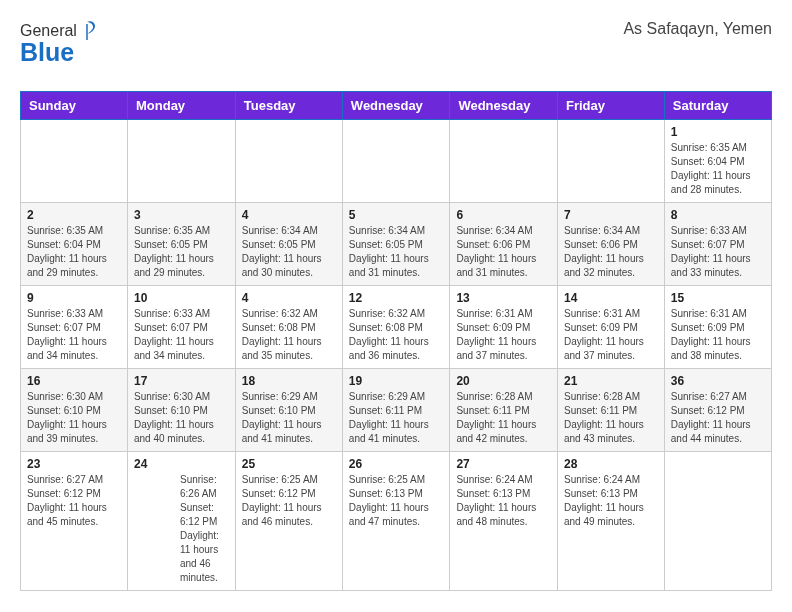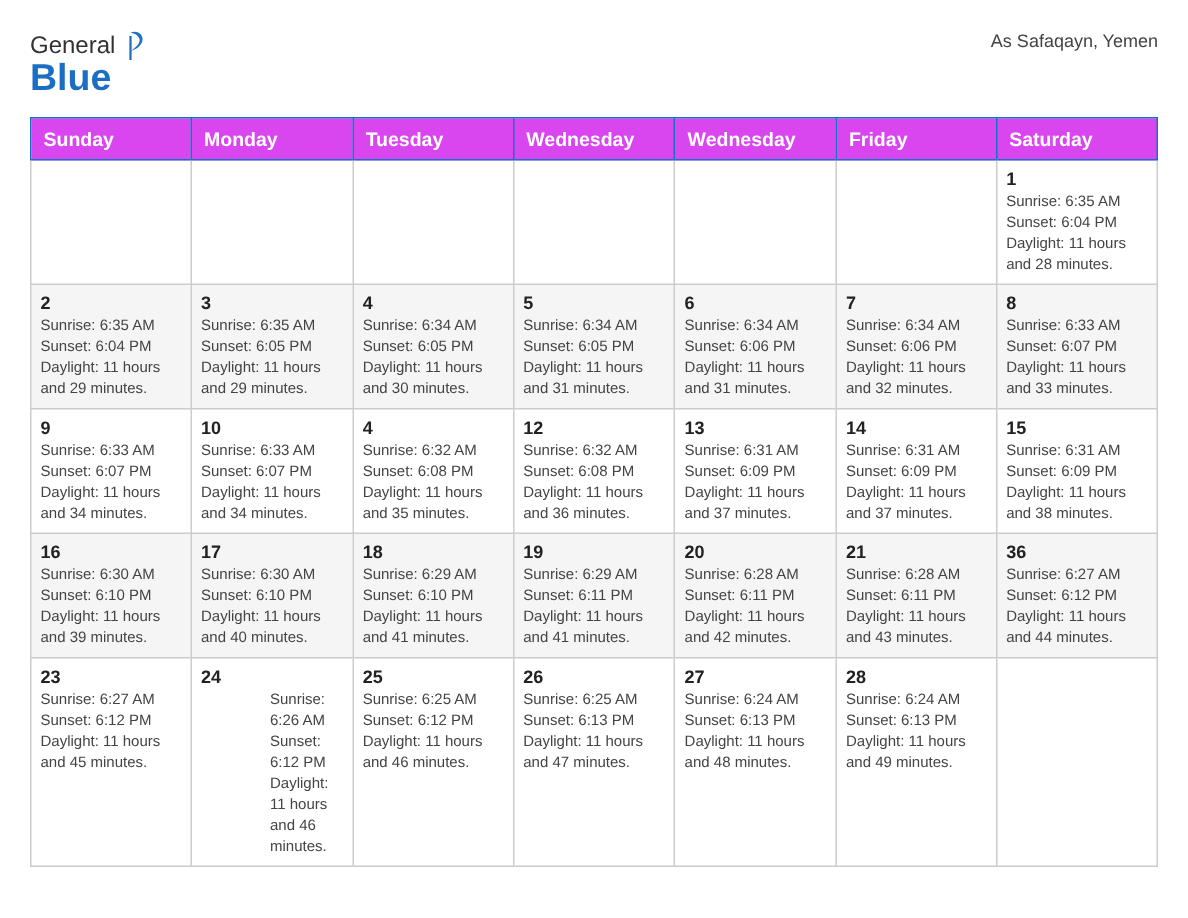--- a/index.html
+++ b/index.html
@@ -7,47 +7,47 @@
       font-family: Arial, sans-serif;
       background: #fff;
       width: 792px;
       min-height: 612px;
       padding: 20px;
     }
     .header {
       display: flex;
       justify-content: space-between;
       align-items: flex-start;
-      margin-bottom: 11px;
+      margin-bottom: 24px;
     }
     .logo {
       display: flex;
       align-items: center;
     }
     .logo-general { color: #333; }
     .logo-blue { color: #1a6fc4; }
     .title-block {
       text-align: right;
     }
     .month-title {
       font-size: 36px;
       font-weight: normal;
       color: #222;
     }
     .location-title {
-      font-size: 12px;
+      font-size: 16px;
       color: #444;
     }
     .calendar {
       width: 100%;
       border-collapse: collapse;
       border: 1px solid #ccc;
     }
     .calendar th {
-      background-color: #d946ef;
+      background-color: #6d28d9;
       color: #fff;
       text-align: left;
       padding: 6px 8px;
       font-size: 13px;
       border: 1px solid #1a6fc4;
     }
     .calendar td {
       vertical-align: top;
       padding: 5px 6px;
       border: 1px solid #ccc;

